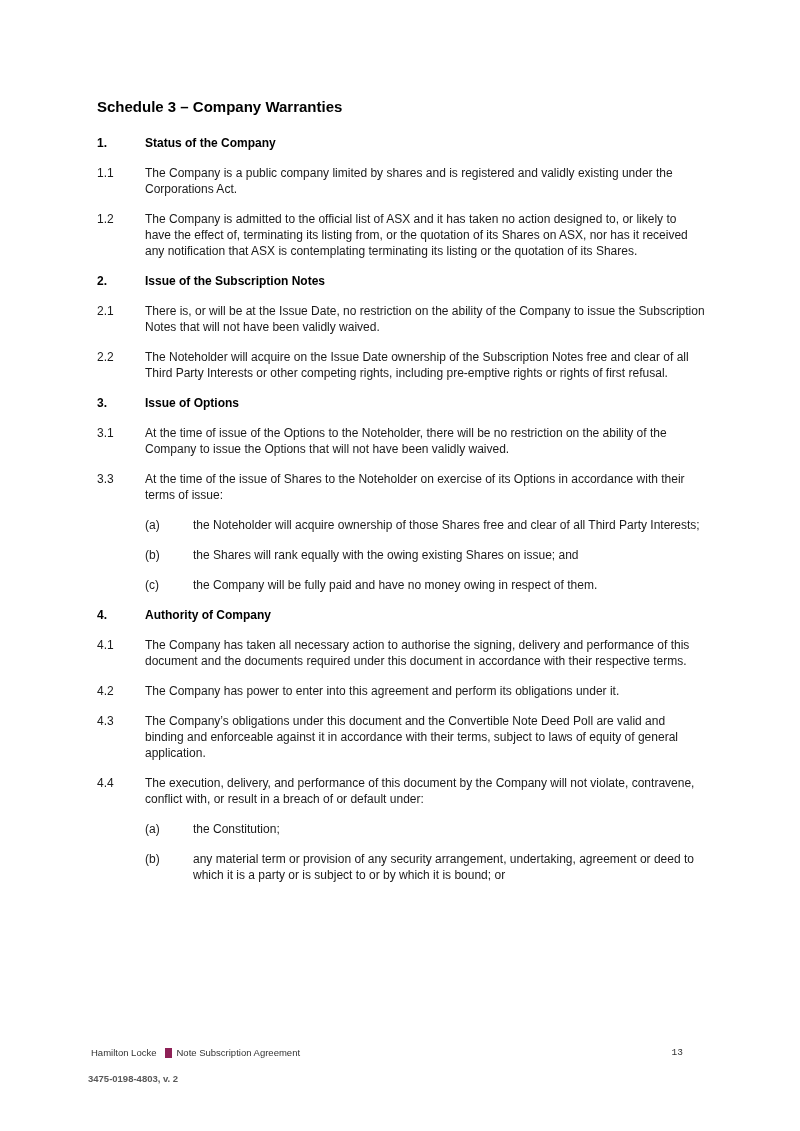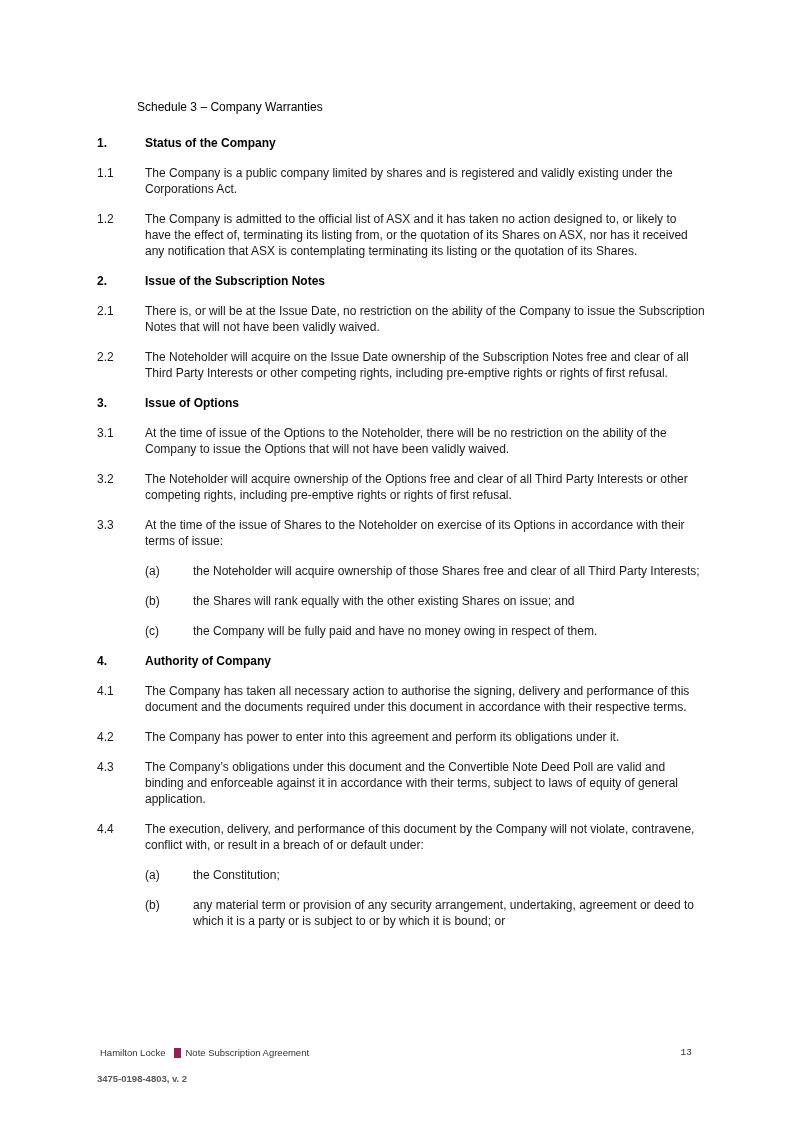--- a/index.html
+++ b/index.html
@@ -15,35 +15,34 @@
   }
   .content {
     position: absolute;
     left: 97px;
     top: 97px;
     width: 608px;
     font-size: 12px;
     line-height: 16px;
   }
   .doc-title {
-    font-size: 12px;
+    font-size: 15px;
     line-height: 20px;
-    font-weight: normal;
+    font-weight: bold;
     color: #000;
     margin-bottom: 18px;
-    margin-left: 40px;
   }
   .row { display: flex; margin-bottom: 14px; }
   .row.heading { font-weight: bold; margin-top: 4px; margin-bottom: 14px; color: #000; }
   .num { flex: 0 0 48px; }
   .txt { flex: 1; }
   .sub { margin-left: 48px; }
   .footer {
     position: absolute;
-    left: 97px;
+    left: 88px;
     top: 1047px;
     width: 595px;
     font-size: 9.5px;
     line-height: 12px;
     color: #333333;
   }
   .footer-line1 { display: flex; align-items: center; }
   .firm { margin-right: 9px; padding-left: 3px; }
   .accent-square {
     display: inline-block;
@@ -88,34 +87,30 @@
         </div>
         <div class="row heading">
           <div class="num">3.</div>
           <div class="txt">Issue of Options</div>
         </div>
         <div class="row">
           <div class="num">3.1</div>
           <div class="txt">At the time of issue of the Options to the Noteholder, there will be no restriction on the ability of the Company to issue the Options that will not have been validly waived.</div>
         </div>
         <div class="row">
-          <div class="num">3.2</div>
-          <div class="txt">The Noteholder will acquire ownership of the Options free and clear of all Third Party Interests or other competing rights, including pre-emptive rights or rights of first refusal.</div>
-        </div>
-        <div class="row">
           <div class="num">3.3</div>
           <div class="txt">At the time of the issue of Shares to the Noteholder on exercise of its Options in accordance with their terms of issue:</div>
         </div>
         <div class="row sub">
           <div class="num">(a)</div>
           <div class="txt">the Noteholder will acquire ownership of those Shares free and clear of all Third Party Interests;</div>
         </div>
         <div class="row sub">
           <div class="num">(b)</div>
-          <div class="txt">the Shares will rank equally with the other existing Shares on issue; and</div>
+          <div class="txt">the Shares will rank equally with the owing existing Shares on issue; and</div>
         </div>
         <div class="row sub">
           <div class="num">(c)</div>
           <div class="txt">the Company will be fully paid and have no money owing in respect of them.</div>
         </div>
         <div class="row heading">
           <div class="num">4.</div>
           <div class="txt">Authority of Company</div>
         </div>
         <div class="row">

